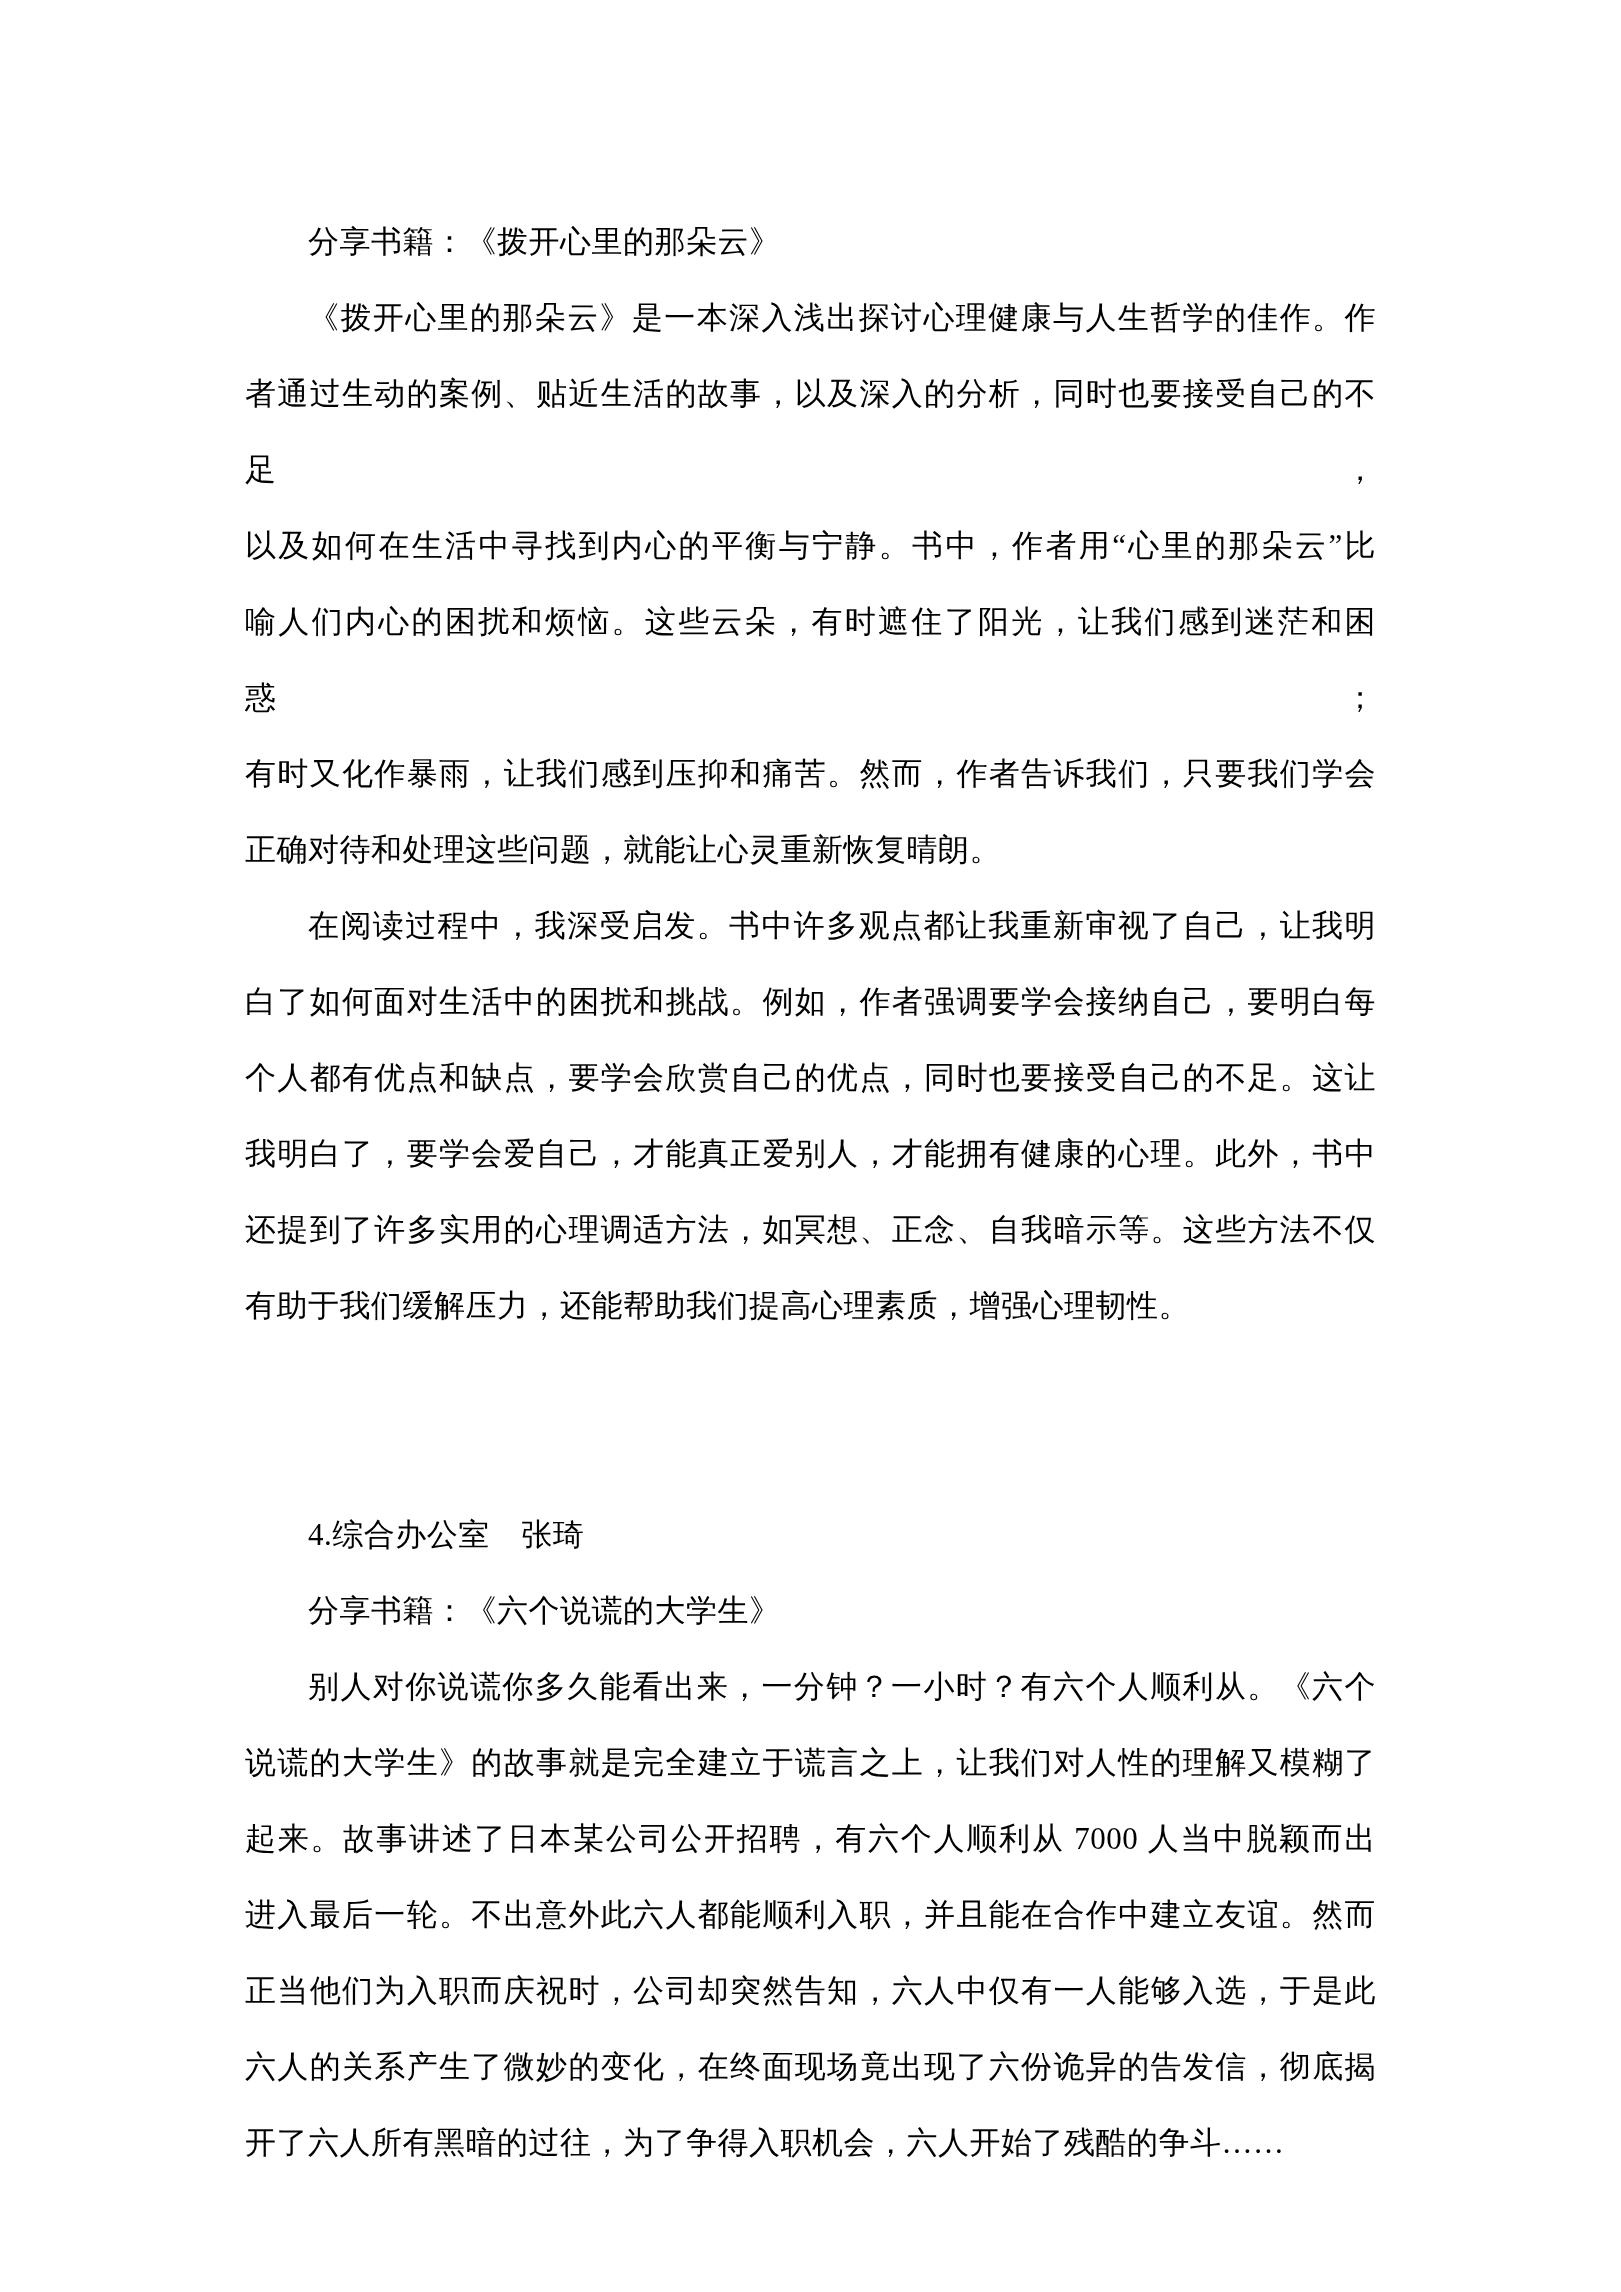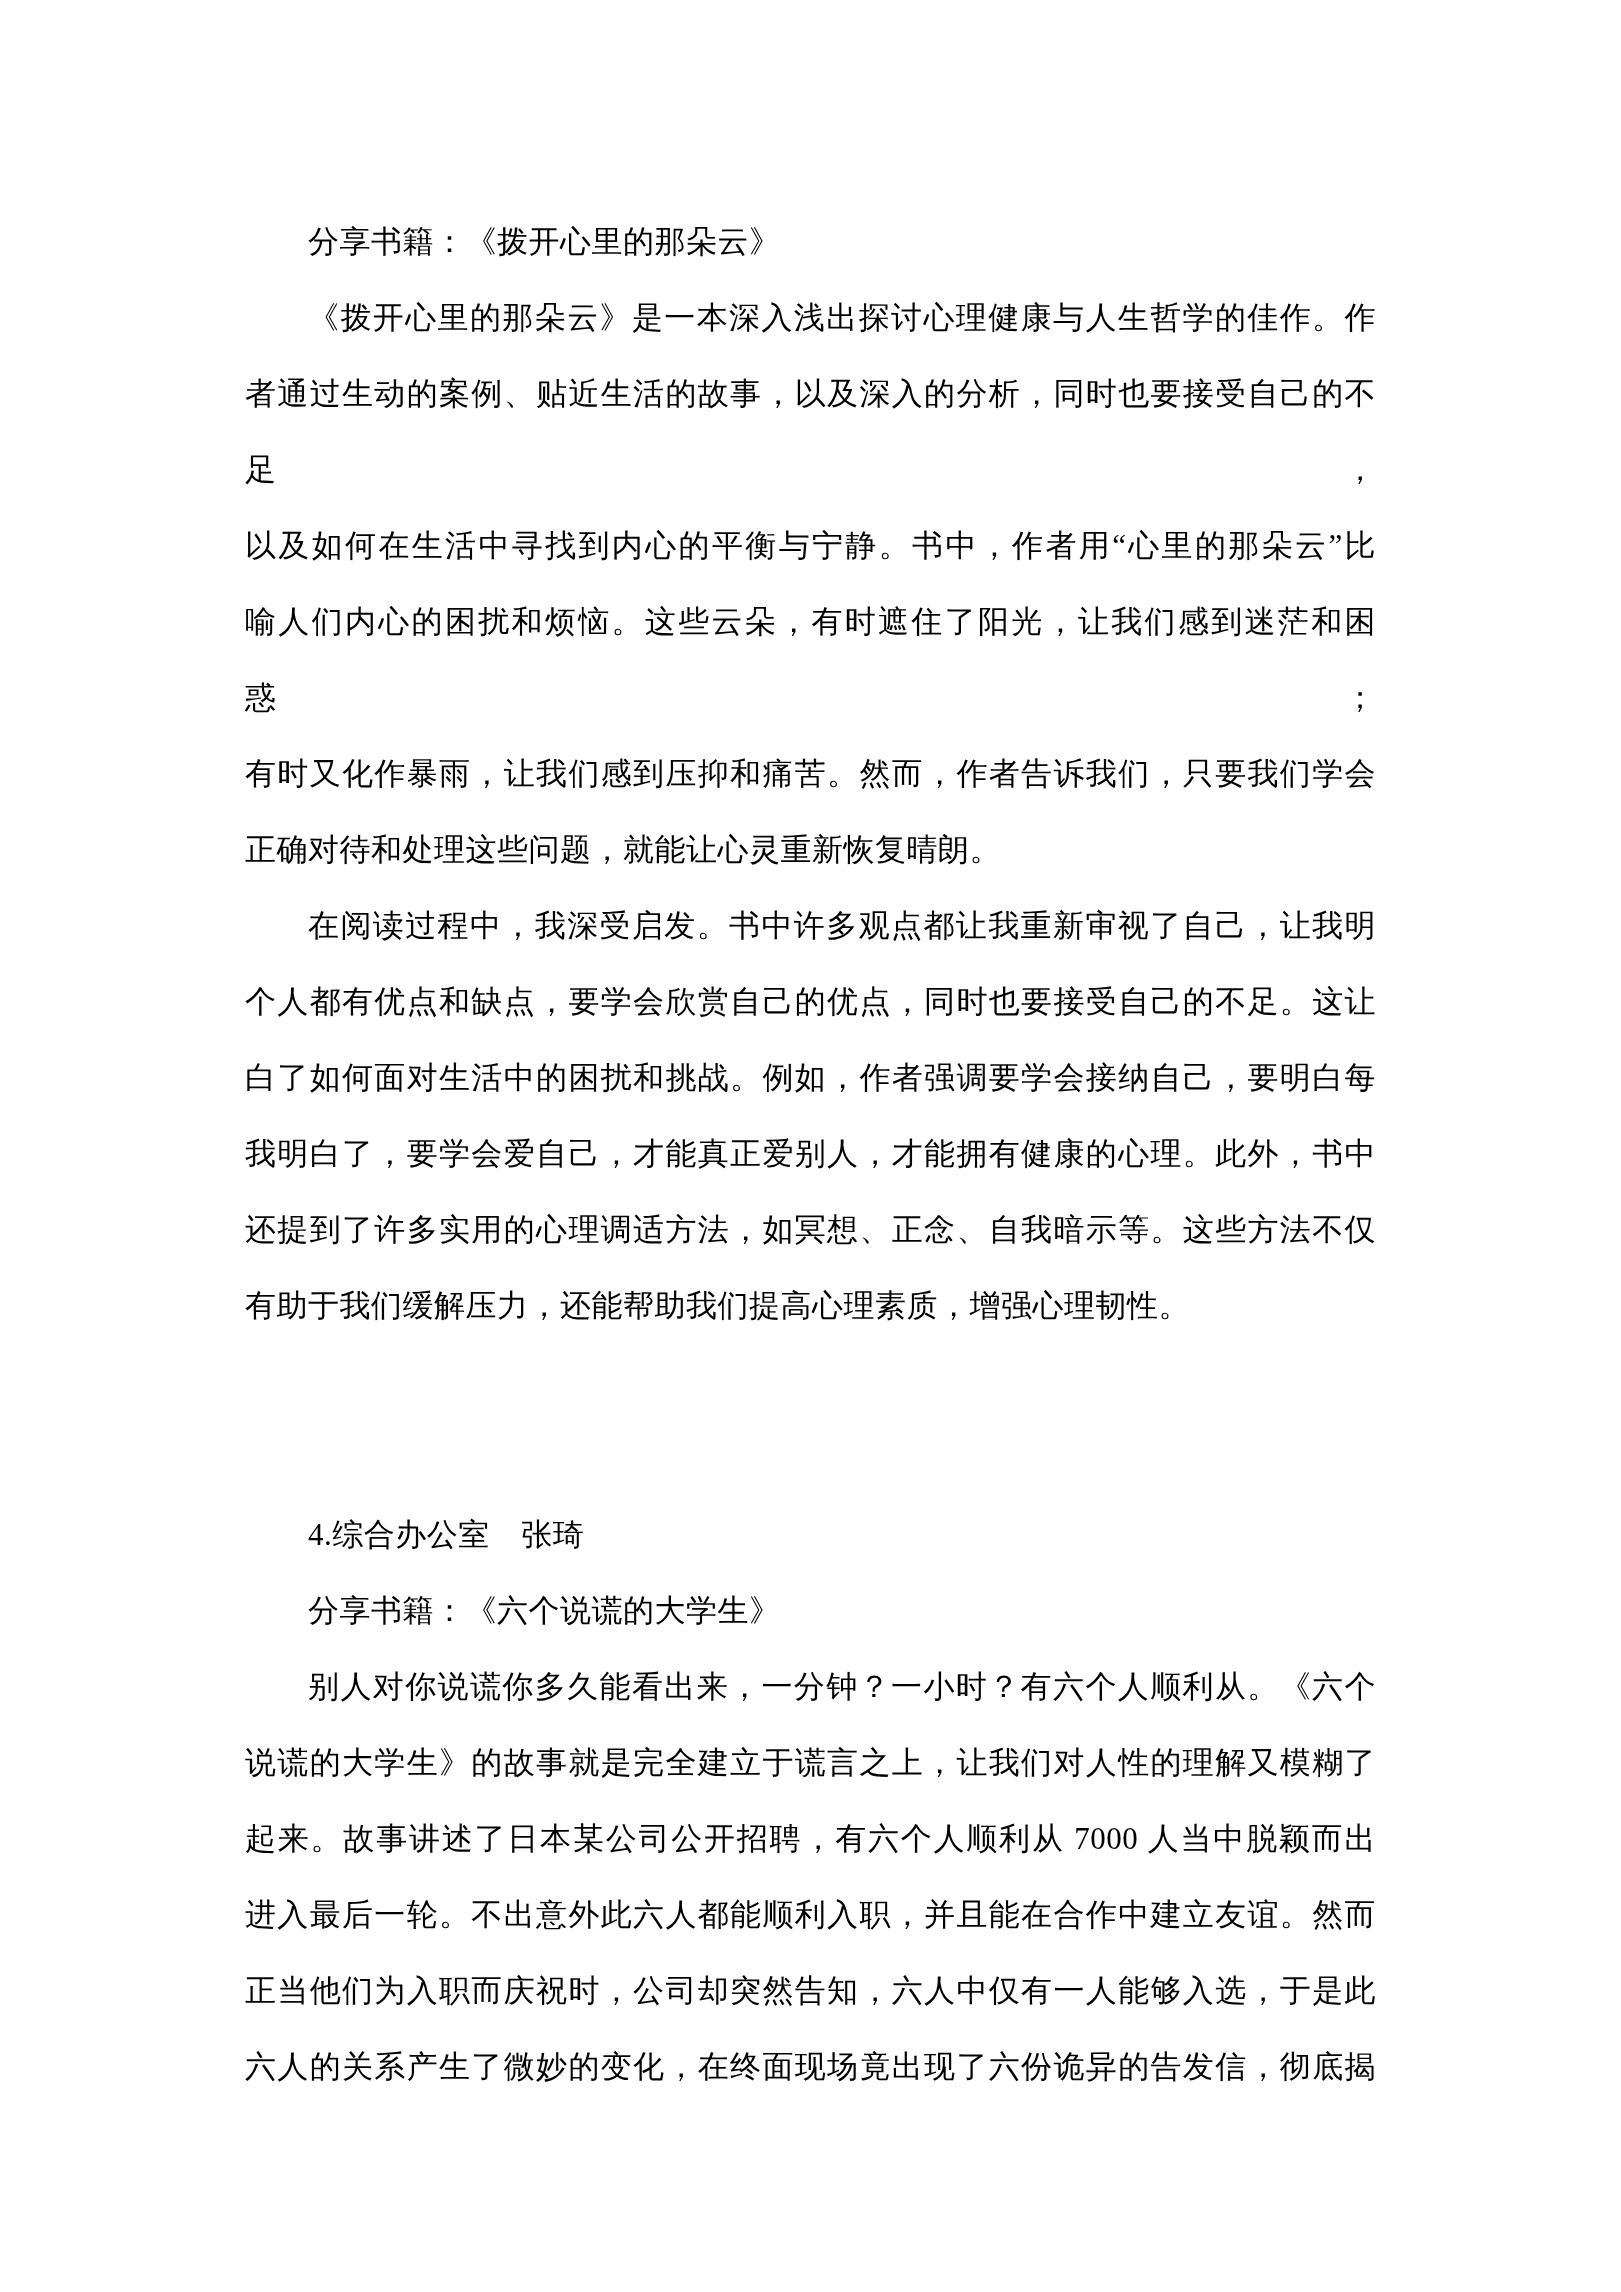--- a/index.html
+++ b/index.html
@@ -55,31 +55,32 @@
     <div class="line indent">分享书籍：《拨开心里的那朵云》</div>
 
     <div class="line indent justify">《拨开心里的那朵云》是一本深入浅出探讨心理健康与人生哲学的佳作。作</div>
     <div class="line justify">者通过生动的案例、贴近生活的故事，以及深入的分析，同时也要接受自己的不足，</div>
     <div class="line justify">以及如何在生活中寻找到内心的平衡与宁静。书中，作者用“心里的那朵云”比</div>
     <div class="line justify">喻人们内心的困扰和烦恼。这些云朵，有时遮住了阳光，让我们感到迷茫和困惑；</div>
     <div class="line justify">有时又化作暴雨，让我们感到压抑和痛苦。然而，作者告诉我们，只要我们学会</div>
     <div class="line">正确对待和处理这些问题，就能让心灵重新恢复晴朗。</div>
 
     <div class="line indent justify">在阅读过程中，我深受启发。书中许多观点都让我重新审视了自己，让我明</div>
+    <div class="line justify">白了如何面对生活中的困扰和挑战。例如，作者强调要学会接纳自己，要明白每</div>
     <div class="line justify">个人都有优点和缺点，要学会欣赏自己的优点，同时也要接受自己的不足。这让</div>
-    <div class="line justify">白了如何面对生活中的困扰和挑战。例如，作者强调要学会接纳自己，要明白每</div>
     <div class="line justify">我明白了，要学会爱自己，才能真正爱别人，才能拥有健康的心理。此外，书中</div>
     <div class="line justify">还提到了许多实用的心理调适方法，如冥想、正念、自我暗示等。这些方法不仅</div>
     <div class="line">有助于我们缓解压力，还能帮助我们提高心理素质，增强心理韧性。</div>
 
     <div class="line indent gap-above">4.综合办公室　张琦</div>
     <div class="line indent">分享书籍：《六个说谎的大学生》</div>
 
     <div class="line indent justify">别人对你说谎你多久能看出来，一分钟？一小时？有六个人顺利从。《六个</div>
     <div class="line justify">说谎的大学生》的故事就是完全建立于谎言之上，让我们对人性的理解又模糊了</div>
     <div class="line justify">起来。故事讲述了日本某公司公开招聘，有六个人顺利从 7000 人当中脱颖而出</div>
     <div class="line justify">进入最后一轮。不出意外此六人都能顺利入职，并且能在合作中建立友谊。然而</div>
     <div class="line justify">正当他们为入职而庆祝时，公司却突然告知，六人中仅有一人能够入选，于是此</div>
     <div class="line justify">六人的关系产生了微妙的变化，在终面现场竟出现了六份诡异的告发信，彻底揭</div>
+    <div class="line">开了六人所有黑暗的过往，为了争得入职机会，六人开始了残酷的争斗……</div>
 
   </div>
 </div>
 
 
 </body></html>

